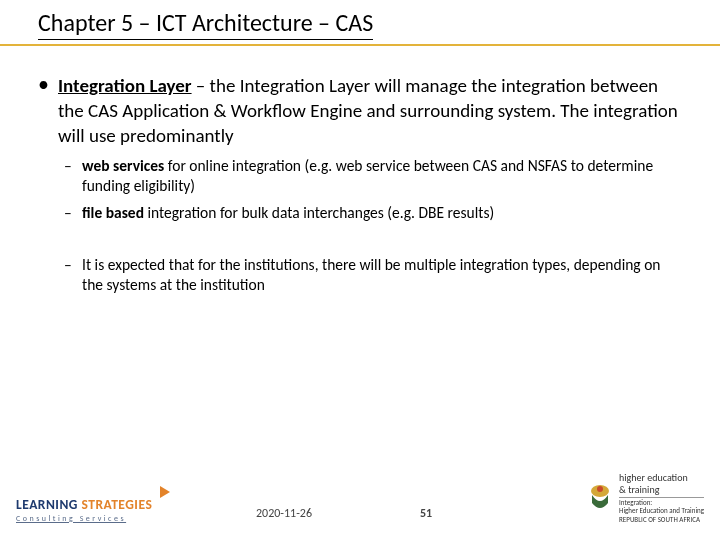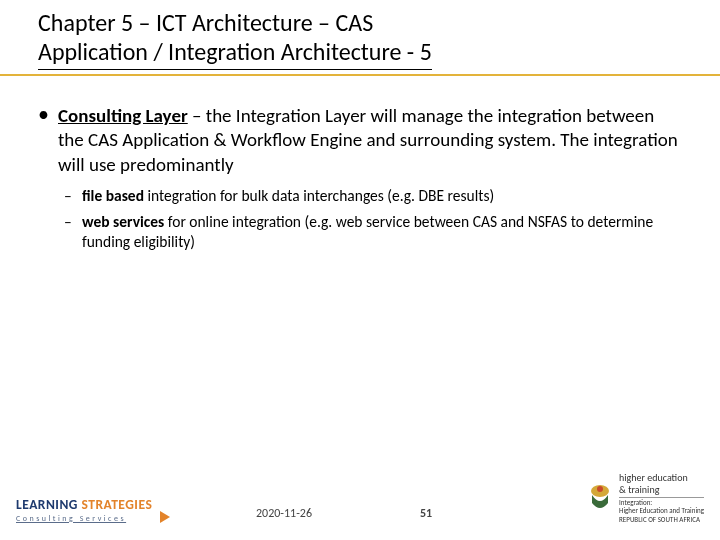--- a/index.html
+++ b/index.html
@@ -74,21 +74,21 @@
     bottom: 8px;
     left: 0;
     width: 100%;
     height: 48px;
     padding: 0 16px;
     display: flex;
     align-items: center;
   }
   .footer-left {
     display: flex;
-    align-items: flex-end;
+    align-items: flex-start;
     gap: 4px;
   }
   .logo-text1 {
     font-weight: 700;
     font-size: 13.5px;
     color: #1e3a6e;
     letter-spacing: 0.5px;
   }
   .logo-text2 {
     font-weight: 700;
@@ -144,37 +144,41 @@
     color: #333;
   }
   .dept-line1 { font-size: 10px; }
 </style>
 </head>
 <body>
 
 <div class="header">
   <h1>
     <span>Chapter 5 – ICT Architecture – CAS</span><br>
-    <span>Application / Integration Architecture  - 5</span>
   </h1>
 </div>
 
 <div class="content">
   <ul class="main-list">
     <li>
-      <span class="bold-underline">Consulting Layer</span><span> – the Integration Layer will manage the integration between the CAS Application &amp; Workflow Engine and surrounding system. The integration will use predominantly</span>
+      <span class="bold-underline">Integration Layer</span><span> – the Integration Layer will manage the integration between the CAS Application &amp; Workflow Engine and surrounding system. The integration will use predominantly</span>
       <ul class="sub-list">
+        <li>
+          <span class="bold">web services</span><span> for online integration (e.g. web service between CAS and NSFAS to determine funding eligibility)</span>
+        </li>
         <li>
           <span class="bold">file based</span><span> integration for bulk data interchanges (e.g. DBE results)</span>
         </li>
+      </ul>
+      <div class="gap"></div>
+      <ul class="sub-list">
         <li>
-          <span class="bold">web services</span><span> for online integration (e.g. web service between CAS and NSFAS to determine funding eligibility)</span>
+          <span>It is expected that for the institutions, there will be multiple integration types, depending on the systems at the institution</span>
         </li>
       </ul>
-      <div class="gap"></div>
     </li>
   </ul>
 </div>
 
 <div class="footer">
   <div class="footer-left">
     <div>
       <div>
         <span class="logo-text1">LEARNING</span>
         <span class="logo-text2">STRATEGIES</span>

